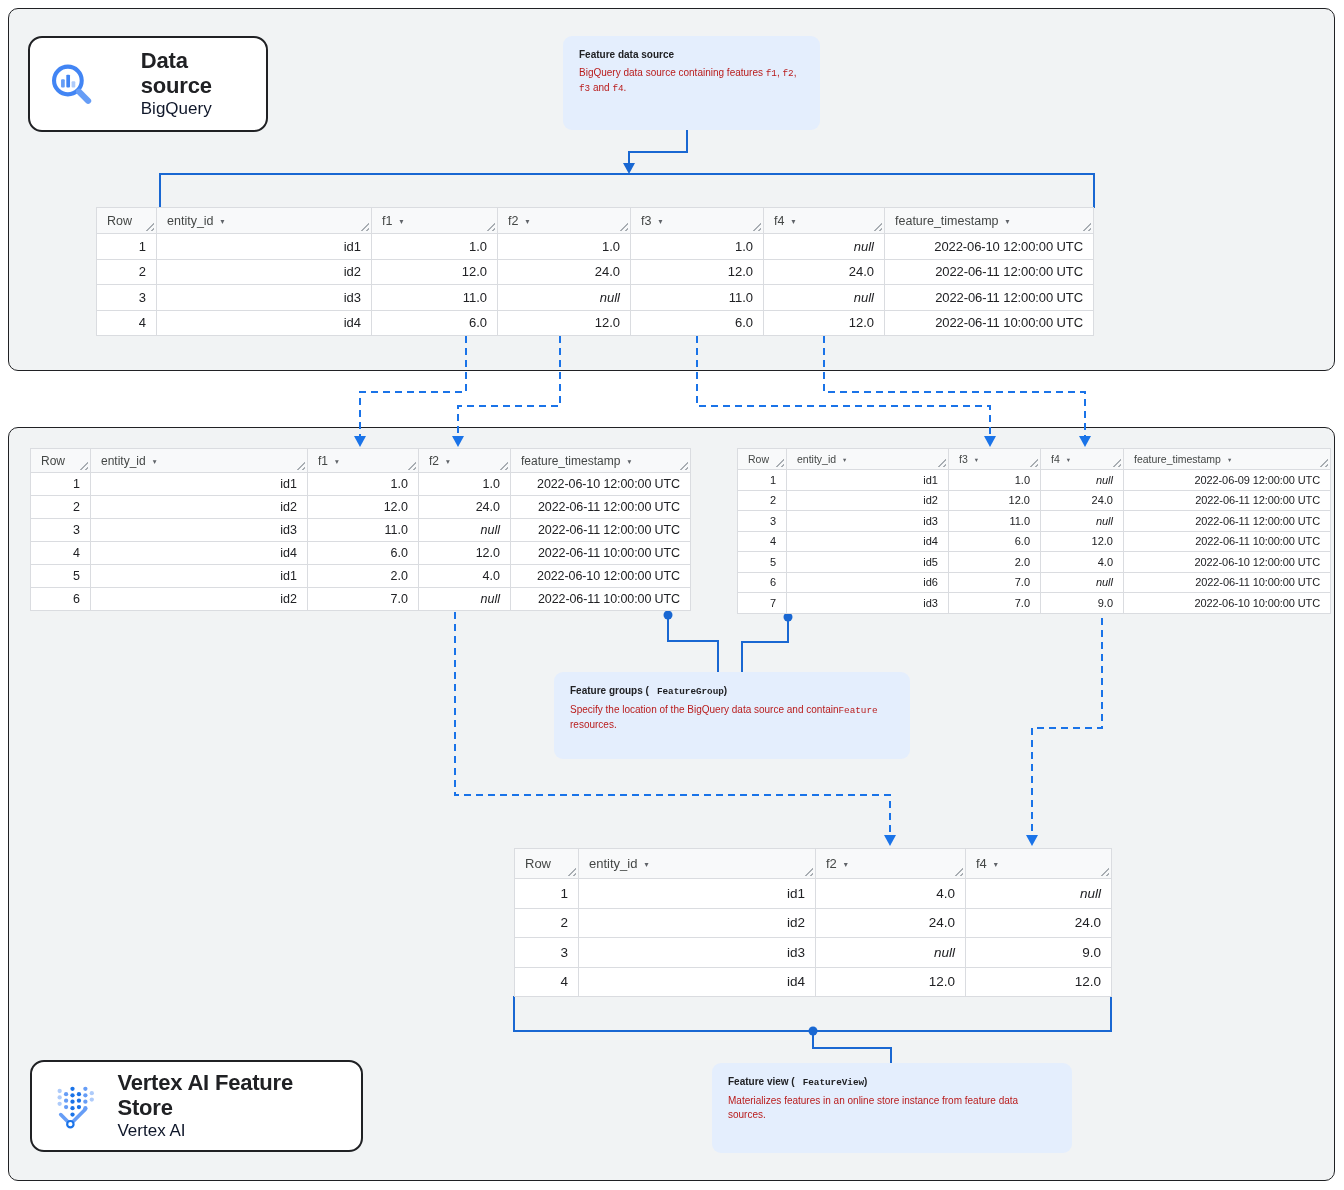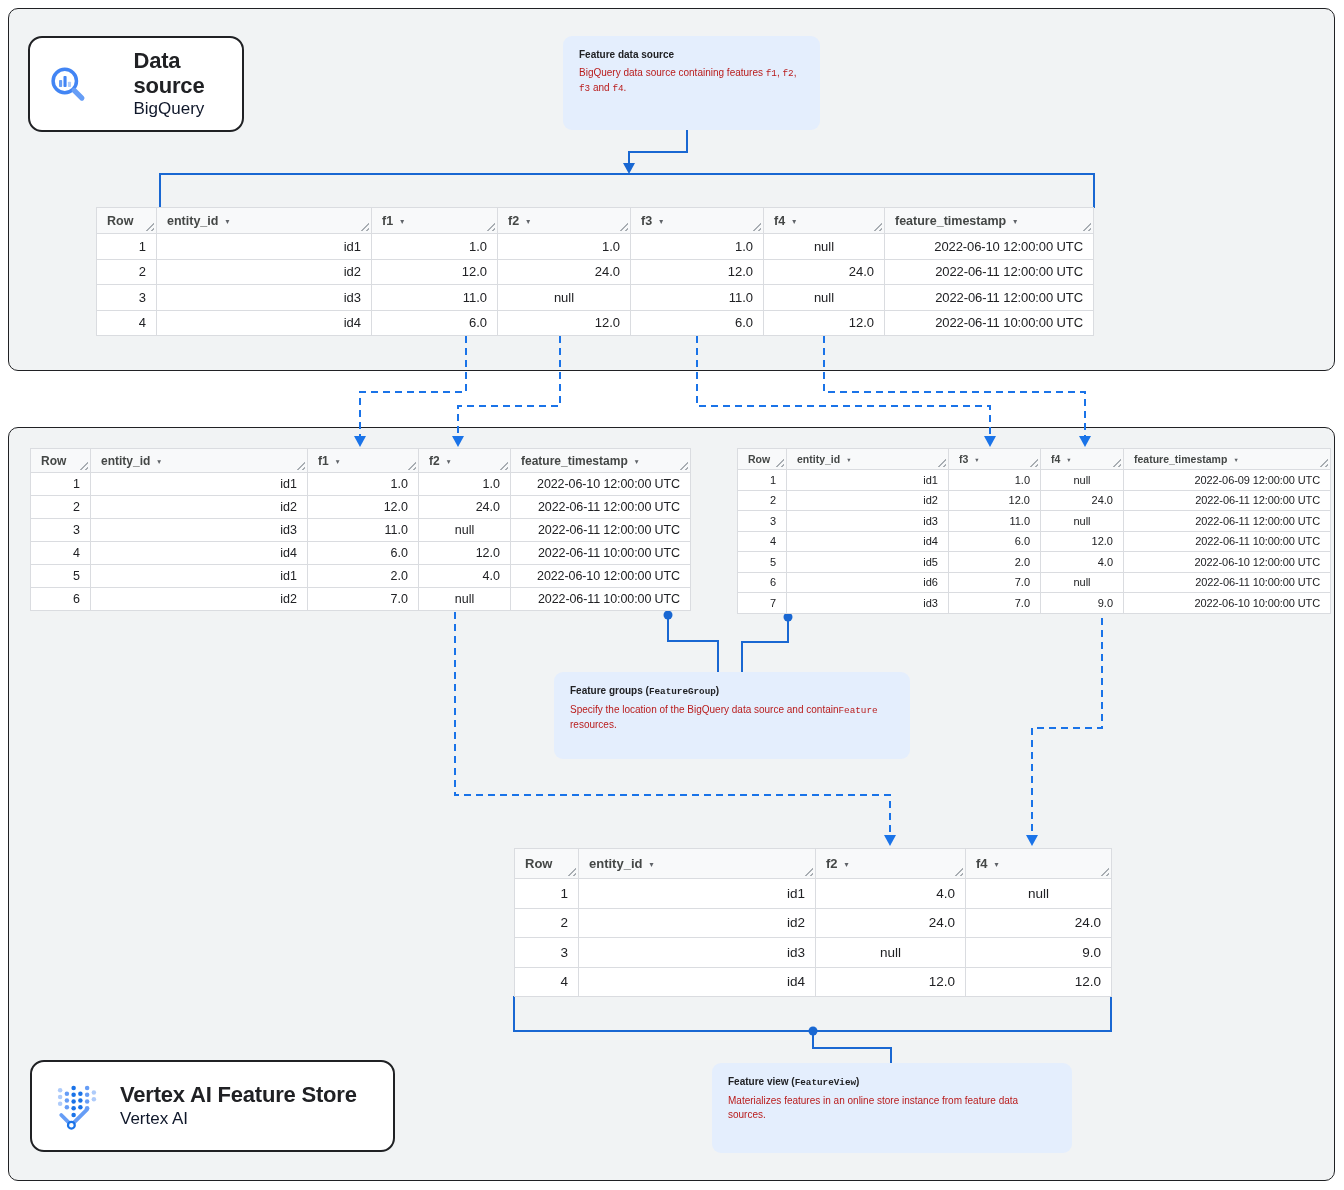--- a/index.html
+++ b/index.html
@@ -10,45 +10,45 @@
   .region{position:absolute;background:#f1f3f4;border:1.5px solid #202124;border-radius:10px;}
   #region-top{left:8px;top:8px;width:1325px;height:361px;}
   #region-bottom{left:8px;top:427px;width:1325px;height:752px;}
 
   
   #connectors{position:absolute;left:0;top:0;z-index:2;pointer-events:none;}
 
   
   .card{position:absolute;z-index:3;background:#fff;border:2px solid #202124;border-radius:14px;
         display:flex;align-items:center;gap:16px;padding:0 18px;box-sizing:border-box;}
-  #card-data-source{left:28px;top:36px;width:216px;height:96px;gap:46px;}
-  #card-feature-store{left:30px;top:1060px;width:365px;height:92px;}
+  #card-data-source{left:28px;top:36px;width:240px;height:96px;gap:46px;}
+  #card-feature-store{left:30px;top:1060px;width:333px;height:92px;}
   .card-title{font-weight:bold;font-size:22px;letter-spacing:-.2px;line-height:1.15;}
   .card-sub{font-size:17px;color:#0f172a;line-height:1.3;}
 
   
   .callout{position:absolute;z-index:3;background:#e4eefd;border-radius:9px;padding:13px 16px;box-sizing:border-box;}
   #callout-source{left:563px;top:36px;width:257px;height:94px;}
   #callout-groups{left:554px;top:672px;width:356px;height:87px;}
   #callout-view{left:712px;top:1063px;width:360px;height:90px;}
   .co-title{font-weight:bold;font-size:10px;margin-bottom:6px;}
   .co-body{font-size:10px;color:#b91c1c;line-height:1.38;}
   .mono{font-family:"Liberation Mono","DejaVu Sans Mono",monospace;font-size:.93em;}
-  .co-title .mono{font-weight:bold;}
+  .co-title .mono{font-weight:bold;margin-left:8px;}
 
   
   .bqtable{position:absolute;z-index:3;background:#fff;}
   .bqtable table{border-collapse:collapse;table-layout:fixed;width:100%;}
   .bqtable th,.bqtable td{border:1px solid #dadce0;padding:0 10px;box-sizing:border-box;
       overflow:hidden;white-space:nowrap;font-weight:normal;}
-  .bqtable th{background:#f8f9fa;color:#444746;text-align:left;position:relative;font-weight:bold;}
+  .bqtable th{background:#f8f9fa;color:#444746;text-align:left;position:relative;font-weight:normal;}
   .bqtable td{color:#202124;background:#fff;}
   .al-right{text-align:right;}
   .al-left{text-align:right;}
-  .nul{color:#80868b;text-align:center;}
+  .nul{font-style:italic;color:#80868b;}
   .strong{font-weight:bold;letter-spacing:-.1px;}
   .sort-arr{font-size:.62em;color:#5f6368;margin-left:7px;vertical-align:1px;}
   .rz{position:absolute;right:2px;bottom:2px;width:9px;height:9px;
       background:repeating-linear-gradient(135deg,transparent 0 2.5px,#9aa0a6 2.5px 4px);
       clip-path:polygon(100% 0,100% 100%,0 100%);opacity:.85;}
 
   #t-source{left:96px;top:207px;width:997px;font-size:13px;}
   #t-source th{height:26px;font-size:12.5px;}
   #t-source td{height:25.5px;}
   #t-source .c0{width:60px}#t-source .c1{width:215px}#t-source .c2{width:126px}

